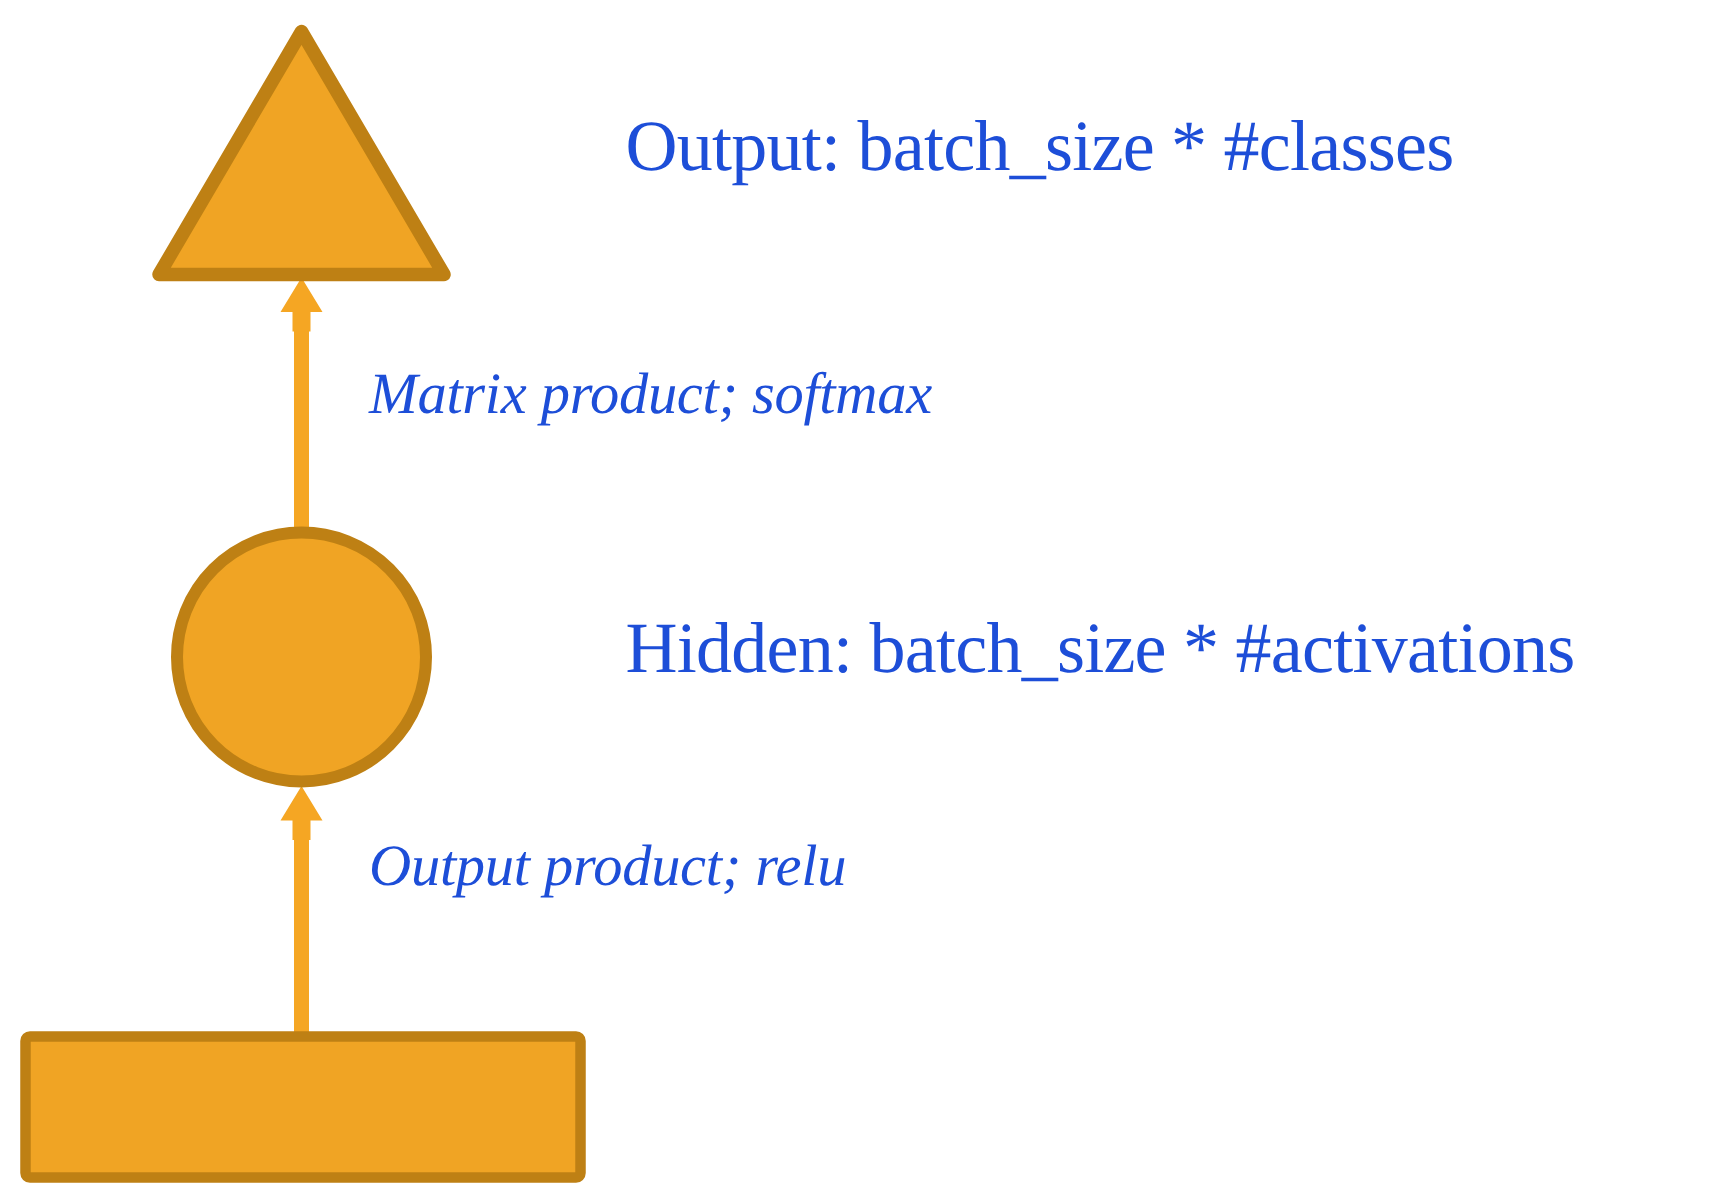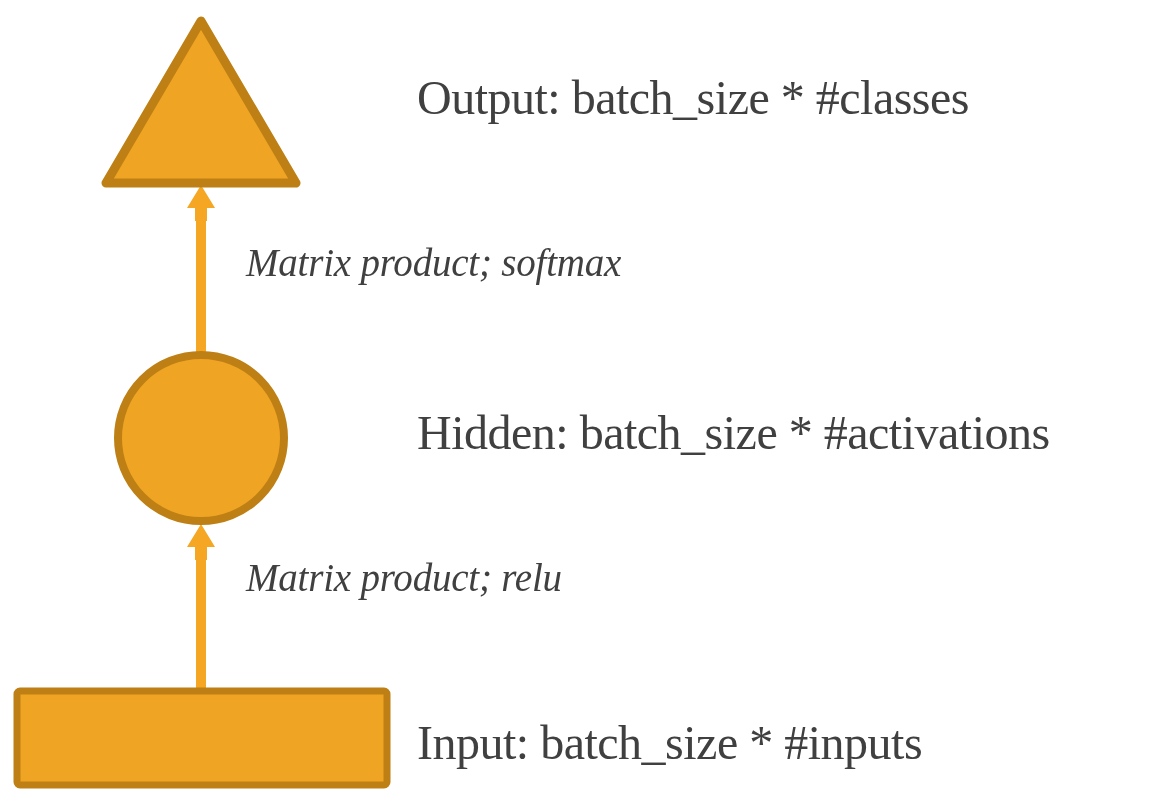--- a/index.html
+++ b/index.html
@@ -23,21 +23,21 @@
   #diagram-svg {
     position: absolute;
     left: 0;
     top: 0;
     width: 1152px;
     height: 800px;
   }
   .label {
     position: absolute;
     white-space: nowrap;
-    color: #404040;
+    color: #1d4ed8;
     font-family: "Liberation Serif", "DejaVu Serif", serif;
     line-height: 1;
   }
   .label-layer {
     font-size: 48px;
     font-weight: 400;
     font-style: normal;
     letter-spacing: -0.5px;
   }
   .label-edge {
@@ -81,19 +81,18 @@
     <g>
       <rect x="17" y="691" width="370" height="94" rx="3" ry="3" fill="#F0A424" stroke="#BE8014" stroke-width="7"></rect>
     </g>
 
   </svg>
 
   <div class="label label-layer" id="label-output">Output: batch_size * #classes</div>
 
   <div class="label label-layer" id="label-hidden">Hidden: batch_size * #activations</div>
 
-  <div class="label label-layer" id="label-input">Input: batch_size * #inputs</div>
 
   <div class="label label-edge" id="label-edge-top">Matrix product; softmax</div>
 
-  <div class="label label-edge" id="label-edge-bot">Matrix product; relu</div>
+  <div class="label label-edge" id="label-edge-bot">Output product; relu</div>
 
 </div>
 
 </body></html>

